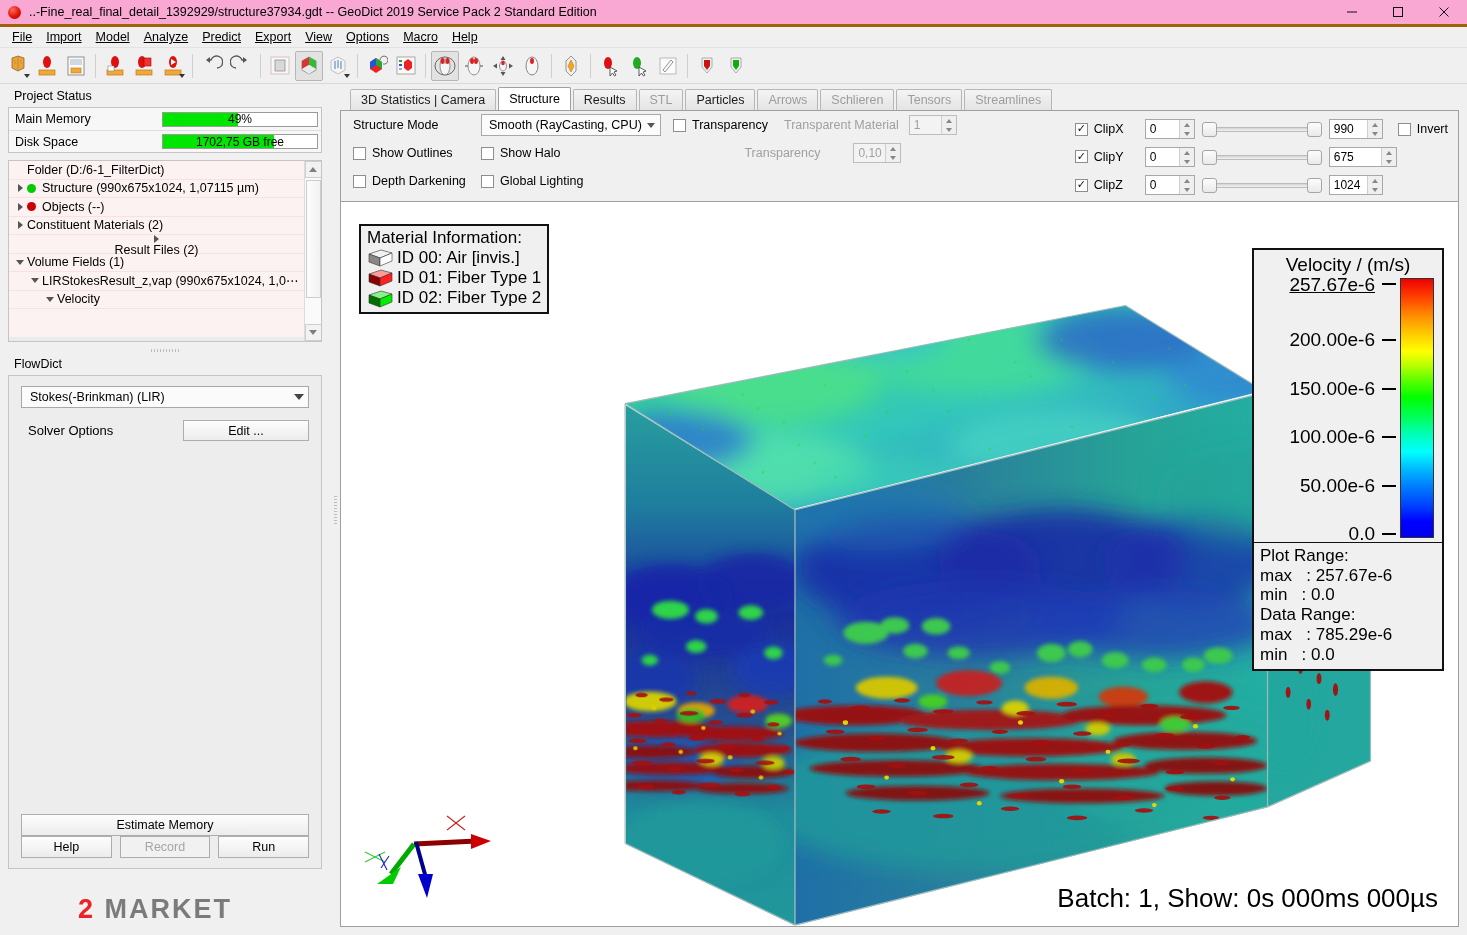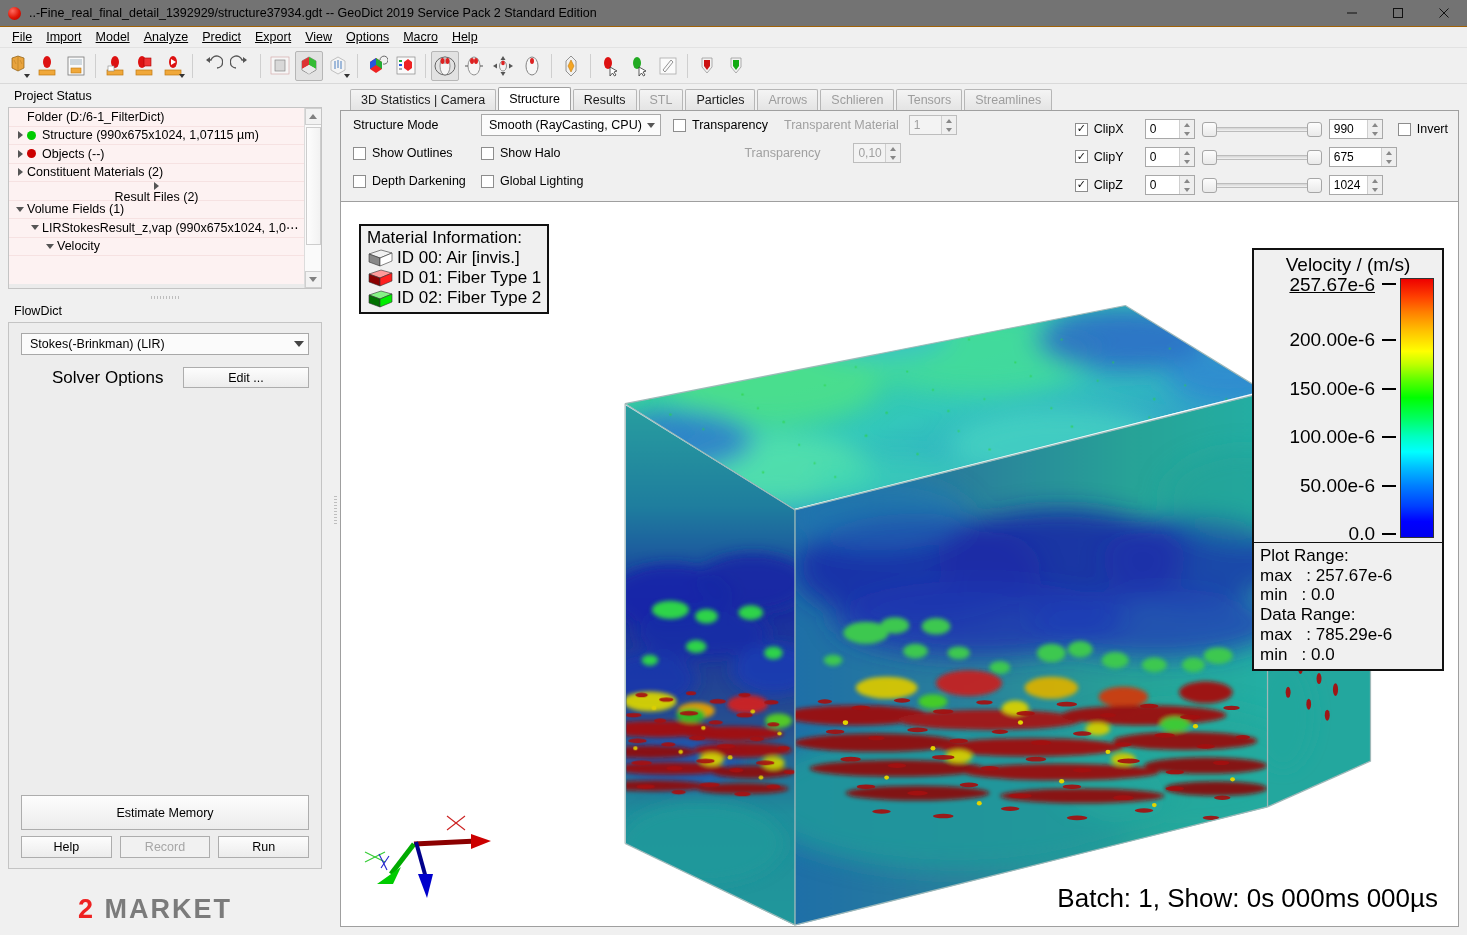--- a/index.html
+++ b/index.html
@@ -15,24 +15,24 @@
   #app {
     position: relative;
     width: 1467px; height: 935px;
     background: #f0f0f0;
     display: flex; flex-direction: column;
   }
 
   
   .titlebar {
     height: 27px; min-height: 27px;
-    background: #737373;
+    background: #f9a8d4;
     display: flex; align-items: center;
     padding-left: 8px;
-    border-bottom: 1px solid #a16207;
+    border-bottom: 3px solid #a16207;
   }
   .title-dot {
     width: 13px; height: 13px; border-radius: 50%;
     background: radial-gradient(circle at 35% 30%, #ff6a5e 0%, #e01505 55%, #a80000 100%);
     margin-right: 8px; flex: none;
   }
   .title-text { font-size: 12.5px; color: #000; white-space: nowrap; }
   .win-controls { margin-left: auto; display: flex; height: 27px; }
   .win-btn {
     width: 46px; height: 27px;
@@ -164,31 +164,31 @@
   .combo {
     height: 22px; border: 1px solid #a8a8a8; background: #fbfbfb;
     display: flex; align-items: center; padding: 0 4px 0 8px;
     font-size: 12.5px; margin-bottom: 12px;
   }
   .combo .caret {
     margin-left: auto; width:0;height:0;
     border-left:5px solid transparent;border-right:5px solid transparent;border-top:6px solid #444;
   }
   .opt-row { display: flex; align-items: center; margin-bottom: 8px; }
-  .opt-label { font-size: 17px; padding-left: 7px; margin-left: 24px; }
+  .opt-label { font-size: 13px; padding-left: 7px; }
   .btn {
     border: 1px solid #adadad; background: linear-gradient(to bottom,#fdfdfd,#ececec);
     font-size: 12.5px; color: #000; height: 21px;
     display: flex; align-items: center; justify-content: center;
     font-family: "Liberation Sans", sans-serif;
   }
   .btn.disabled { color: #a6a6a6; background: #f1f1f1; }
   .btn-edit { width: 126px; margin-left: auto; }
   .flow-spacer { flex: 1; }
-  .btn-estimate { width: 100%; margin-bottom: 6px; height: 35px; }
+  .btn-estimate { width: 100%; height: 22px; }
   .btn-row { display: flex; gap: 8px; }
   .btn-row .btn { flex: 1; height: 22px; }
 
   .logo {
     padding: 26px 0 10px 0; text-align: left; padding-left: 70px;
   }
   .logo .l1 { font-size: 46px; font-weight: bold; color: #ee2222; letter-spacing: 1px; line-height: 0.95; }
   .logo .l2 { font-size: 27px; font-weight: bold; letter-spacing: 2px; line-height: 1.1; }
   .logo .l2 .two { color: #ee2222; }
   .logo .l2 .mk { color: #7b7b7b; }
@@ -525,20 +525,36 @@
         <path d="M8 5 L14 5 L14 11 L11 15 L8 11 Z" fill="#11aa11"></path>
       </svg>
     </div>
   </div>
 
   <div class="body-split">
 
     <div class="left-panel">
       <div class="panel-caption">Project Status</div>
 
+      <div class="status-box">
+        <div class="status-row">
+          <div class="status-label">Main Memory</div>
+          <div class="meter">
+            <div class="meter-fill" id="mem-fill" style="width: 49%;"></div>
+            <div class="meter-text">49%</div>
+          </div>
+        </div>
+        <div class="status-row">
+          <div class="status-label">Disk Space</div>
+          <div class="meter">
+            <div class="meter-fill" id="disk-fill" style="width: 72%;"></div>
+            <div class="meter-text">1702,75 GB free</div>
+          </div>
+        </div>
+      </div>
 
       <div class="tree-box">
         <div class="tree-inner" id="tree-inner">
             <div class="tree-row plain" style="padding-left: 4px;">
               <span class="tw"></span>
               <span>Folder (D:/6-1_FilterDict)</span>
             </div>
             <div class="tree-row plain" style="padding-left: 4px;">
               <span class="tw">
                 <i class="arrow-right"></i>

